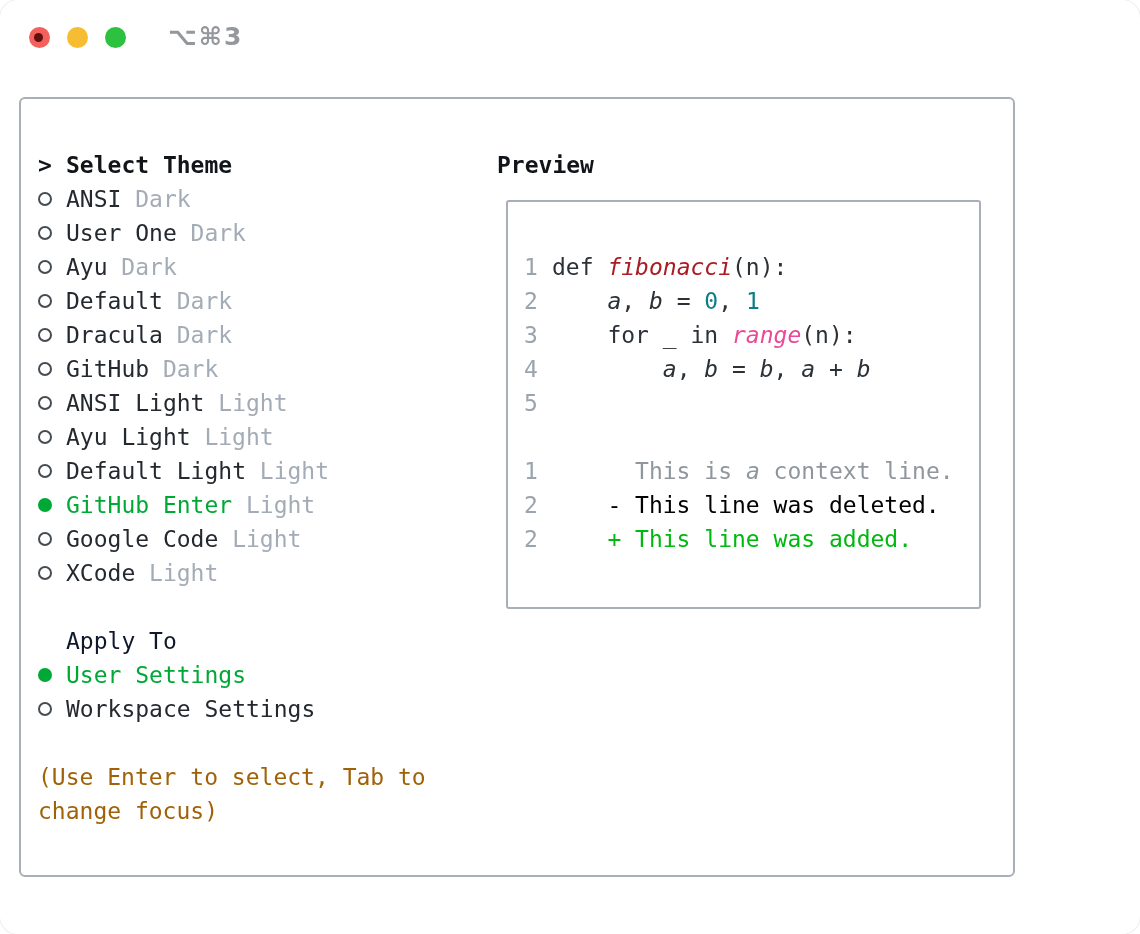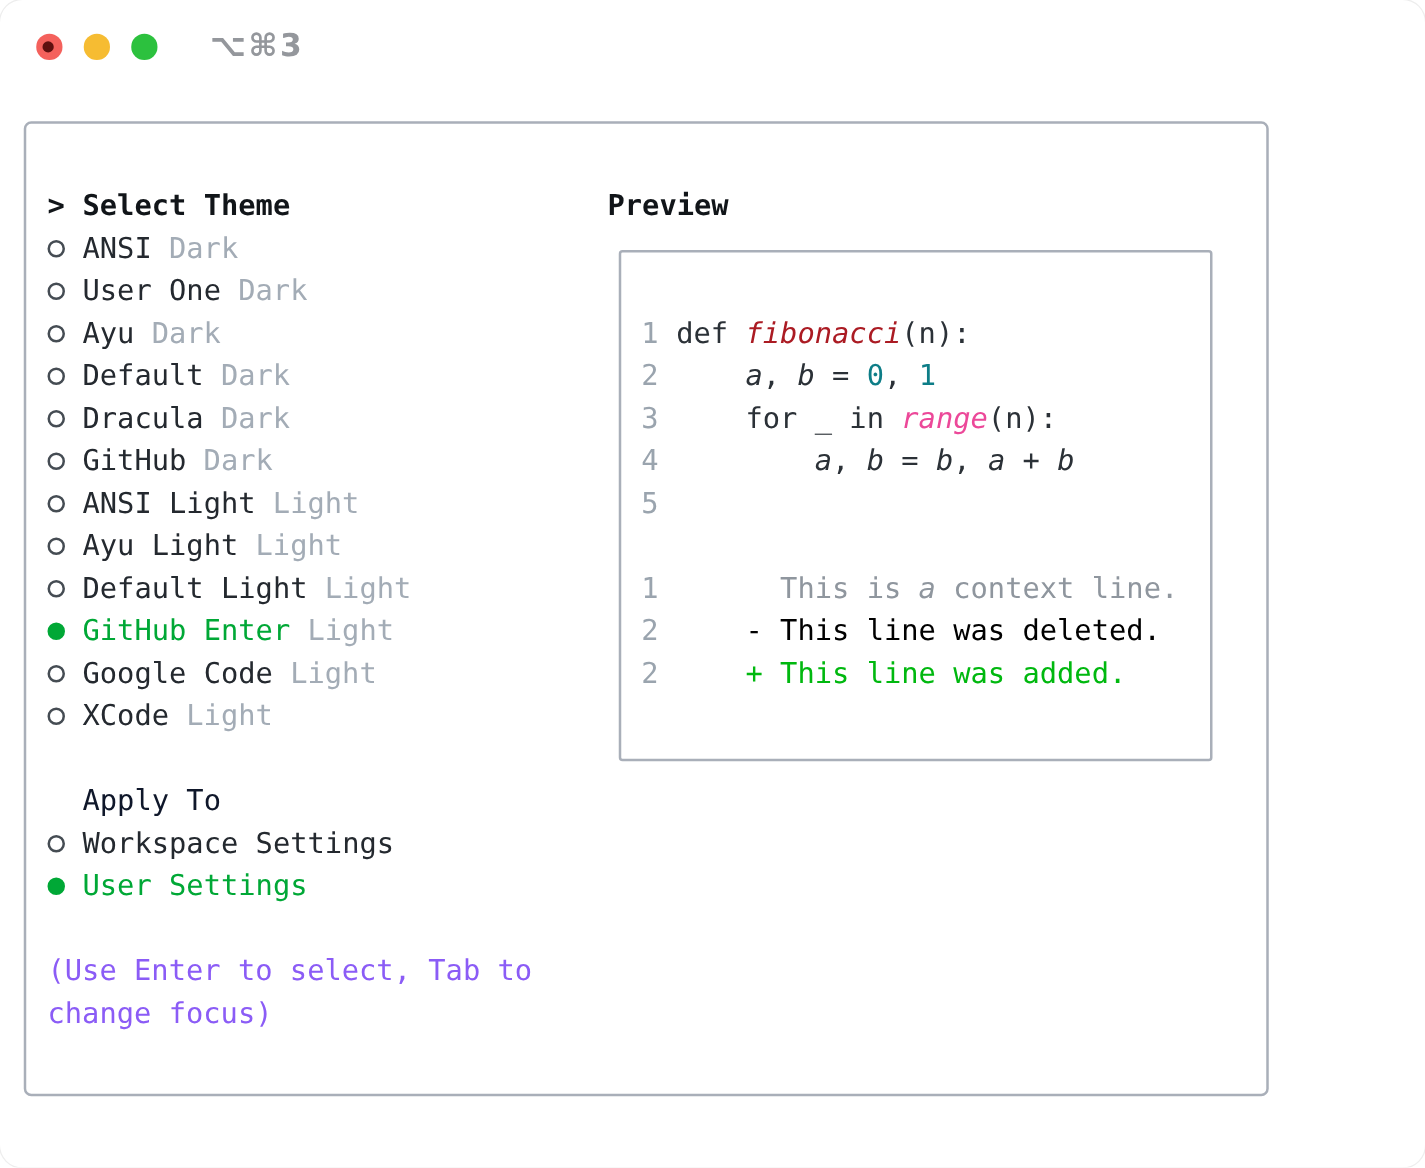--- a/index.html
+++ b/index.html
@@ -36,21 +36,21 @@
   .left-col { position: absolute; left: 17px; top: 49px; width: 440px; }
   .row { height: 34px; display: flex; align-items: center; font-size: 23px; line-height: 34px; white-space: pre; }
   .marker { width: 28px; display: flex; align-items: center; flex: 0 0 28px; }
   .prompt { font-weight: bold; font-size: 23px; }
   .bullet { width: 14px; height: 14px; border-radius: 50%; border: 2px solid #454c53; }
   .hdr { font-weight: bold; }
   .variant { margin-left: 13.8px; }
   .gap { height: 34px; }
   .hint { margin-top: 34px; width: 424px; font-size: 23px; line-height: 34px; }
   
-  .preview-col { position: absolute; left: 465px; top: 49px; }
+  .preview-col { position: absolute; left: 476px; top: 49px; }
   .preview-title { height: 34px; line-height: 34px; font-size: 23px; font-weight: bold; }
   .preview-box {
     margin-top: 18px; margin-left: 9px; width: 475px; height: 409px;
     border: 2px solid #a9afb9; border-radius: 3px; background: #ffffff;
     padding: 48px 0 0 16px; overflow: hidden;
   }
   .pline { height: 34px; display: flex; font-size: 23px; line-height: 34px; white-space: pre; }
   .ln { width: 14px; flex: 0 0 14px; }
   .ptext { margin-left: 14px; }
 </style>
@@ -92,25 +92,25 @@
         </div>
 
       <div class="gap"></div>
 
       <div class="row">
         <span class="marker"></span>
         <span style="color: #0f172a;">Apply To</span>
       </div>
 
       <div id="apply-options">
+          <div class="row"><span class="marker"><span class="bullet" style="border-color: rgb(0, 168, 54); background: rgb(0, 168, 54);"></span></span><span style="color: rgb(0, 168, 54);">User Settings</span></div>
           <div class="row"><span class="marker"><span class="bullet" style="border-color: rgb(69, 76, 83);"></span></span><span style="color: rgb(36, 41, 47);">Workspace Settings</span></div>
-          <div class="row"><span class="marker"><span class="bullet" style="border-color: rgb(0, 168, 54); background: rgb(0, 168, 54);"></span></span><span style="color: rgb(0, 168, 54);">User Settings</span></div>
         </div>
 
-      <div class="hint" style="color: #8b5cf6;">(Use Enter to select, Tab to change focus)</div>
+      <div class="hint" style="color: #a16207;">(Use Enter to select, Tab to change focus)</div>
     </div>
 
     <div class="preview-col">
       <div class="preview-title" style="color: rgb(17, 21, 25);">Preview</div>
       <div class="preview-box" id="preview-box" style="border-color: rgb(169, 175, 185);">
           <div class="pline"><span class="ln" style="color: rgb(154, 164, 174);">1</span><span class="ptext"><span style="color: rgb(43, 49, 55);">def </span><span style="color: rgb(171, 27, 35); font-style: italic;">fibonacci</span><span style="color: rgb(43, 49, 55);">(n):</span></span></div>
           <div class="pline"><span class="ln" style="color: rgb(154, 164, 174);">2</span><span class="ptext"><span style="color: rgb(43, 49, 55);">    </span><span style="color: rgb(43, 49, 55); font-style: italic;">a</span><span style="color: rgb(43, 49, 55);">, </span><span style="color: rgb(43, 49, 55); font-style: italic;">b</span><span style="color: rgb(43, 49, 55);"> = </span><span style="color: rgb(13, 125, 135);">0</span><span style="color: rgb(43, 49, 55);">, </span><span style="color: rgb(13, 125, 135);">1</span></span></div>
           <div class="pline"><span class="ln" style="color: rgb(154, 164, 174);">3</span><span class="ptext"><span style="color: rgb(43, 49, 55);">    for _ in </span><span style="color: #ec4899; font-style: italic;">range</span><span style="color: rgb(43, 49, 55);">(n):</span></span></div>
           <div class="pline"><span class="ln" style="color: rgb(154, 164, 174);">4</span><span class="ptext"><span style="color: rgb(43, 49, 55);">        </span><span style="color: rgb(43, 49, 55); font-style: italic;">a</span><span style="color: rgb(43, 49, 55);">, </span><span style="color: rgb(43, 49, 55); font-style: italic;">b</span><span style="color: rgb(43, 49, 55);"> = </span><span style="color: rgb(43, 49, 55); font-style: italic;">b</span><span style="color: rgb(43, 49, 55);">, </span><span style="color: rgb(43, 49, 55); font-style: italic;">a</span><span style="color: rgb(43, 49, 55);"> + </span><span style="color: rgb(43, 49, 55); font-style: italic;">b</span></span></div>
           <div class="pline"><span class="ln" style="color: rgb(154, 164, 174);">5</span></div>

